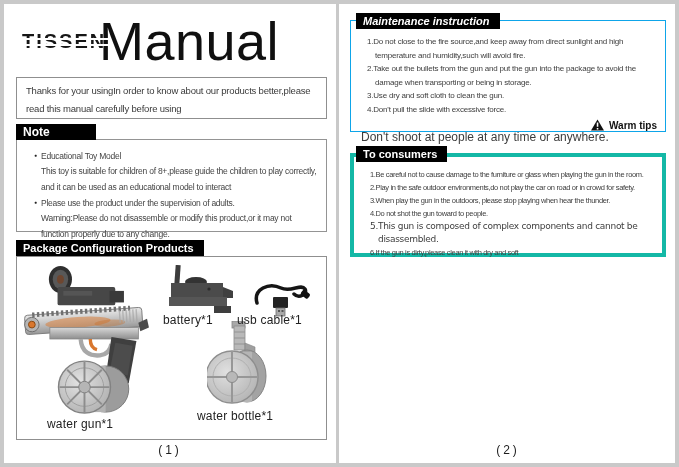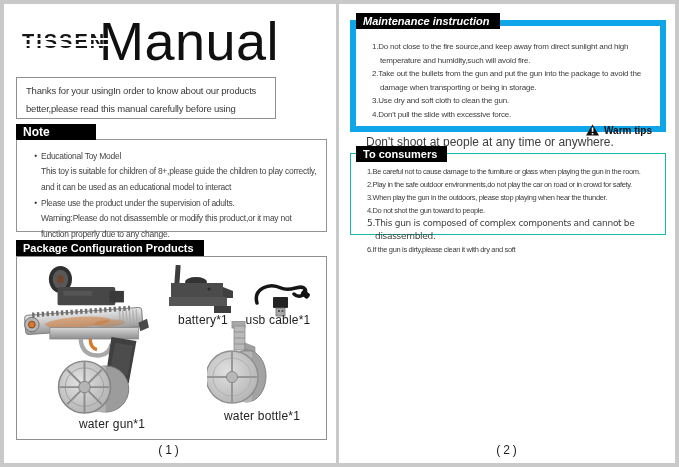--- a/index.html
+++ b/index.html
@@ -33,21 +33,21 @@
     background:#ffffff;
   }
   .brand::before { top:8px; }
   .brand::after  { top:13.5px; }
   .page-title {
     left:99px; top:10px;
     font-size:54px; font-weight:400; color:#101010;
     letter-spacing:0.5px;
   }
   .intro-box {
-    left:16px; top:77px; width:260px; height:42px;
+    left:16px; top:77px; width:311px; height:42px;
     border:1px solid #8f8f8f;
     padding:4px 10px 0 9px;
     font-size:9.5px; letter-spacing:-0.2px; line-height:18px; color:#3a3a3a;
   }
   .tab {
     background:#000; color:#fff; font-weight:bold;
     height:16px; line-height:16px;
     padding:0 10px 0 7px;
     z-index:3; white-space:nowrap;
   }
@@ -62,21 +62,21 @@
     padding-left:14px; text-indent:-7px;
   }
   .nline .mk { display:inline-block; width:7px; font-size:5px; vertical-align:1.5px; text-indent:0; color:#222; }
 
   .package-tab { left:16px; top:240px; font-size:11px; }
   .package-box {
     left:16px; top:256px; width:311px; height:184px;
     border:1px solid #8f8f8f;
   }
   .item-label {
-    position:absolute; text-align:center;
+    position:absolute; text-align:left;
     font-size:12px; color:#222; letter-spacing:0.2px;
   }
   .lbl-gun    { left:30px;  top:160px; width:130px; }
   .lbl-batt   { left:146px; top:56px;  width:80px;  }
   .lbl-usb    { left:220px; top:56px;  width:82px;  }
   .lbl-bottle { left:180px; top:152px; width:130px; }
 
   .img { position:absolute; }
   .img-gun    { left:6px;   top:6px;  }
   .img-batt   { left:152px; top:8px;  }
@@ -87,27 +87,27 @@
     font-size:12px; letter-spacing:3px; color:#1d1d1d;
     text-align:center; width:80px;
   }
   .pn1 { left:130px; top:443px; }
   .pn2 { left:468px; top:443px; }
 
   
   .maint-tab { left:356px; top:13px; font-size:11px;font-style:italic; }
   .maint-box {
     left:350px; top:20px; width:316px; height:112px;
-    border:6px solid #0ea5e9;
+    border:1px solid #0ea5e9;
     padding:14px 8px 0 8px;
   }
   .cons-tab { left:356px; top:146px; font-size:11px; }
   .cons-box {
-    left:350px; top:153px; width:316px; height:82px;
-    border:1px solid #14b8a6;
+    left:350px; top:153px; width:316px; height:104px;
+    border:4px solid #14b8a6;
     padding:11px 4px 0 8px;
   }
   .mline {
     font-size:8px; letter-spacing:-0.2px; line-height:13.5px; color:#3d3d3d;
     padding-left:8px; text-indent:-8px; margin-left:8px;
   }
   .cons-box .mline { font-size:7.5px; letter-spacing:-0.35px; line-height:13px; }
   .cons-box .mline.alt { font-size:9px; letter-spacing:-0.3px; font-family:"DejaVu Sans", sans-serif; }
 
   .warm-row { display:flex; align-items:center; gap:5px; margin:3px 0 0 6px;justify-content:flex-end; }

